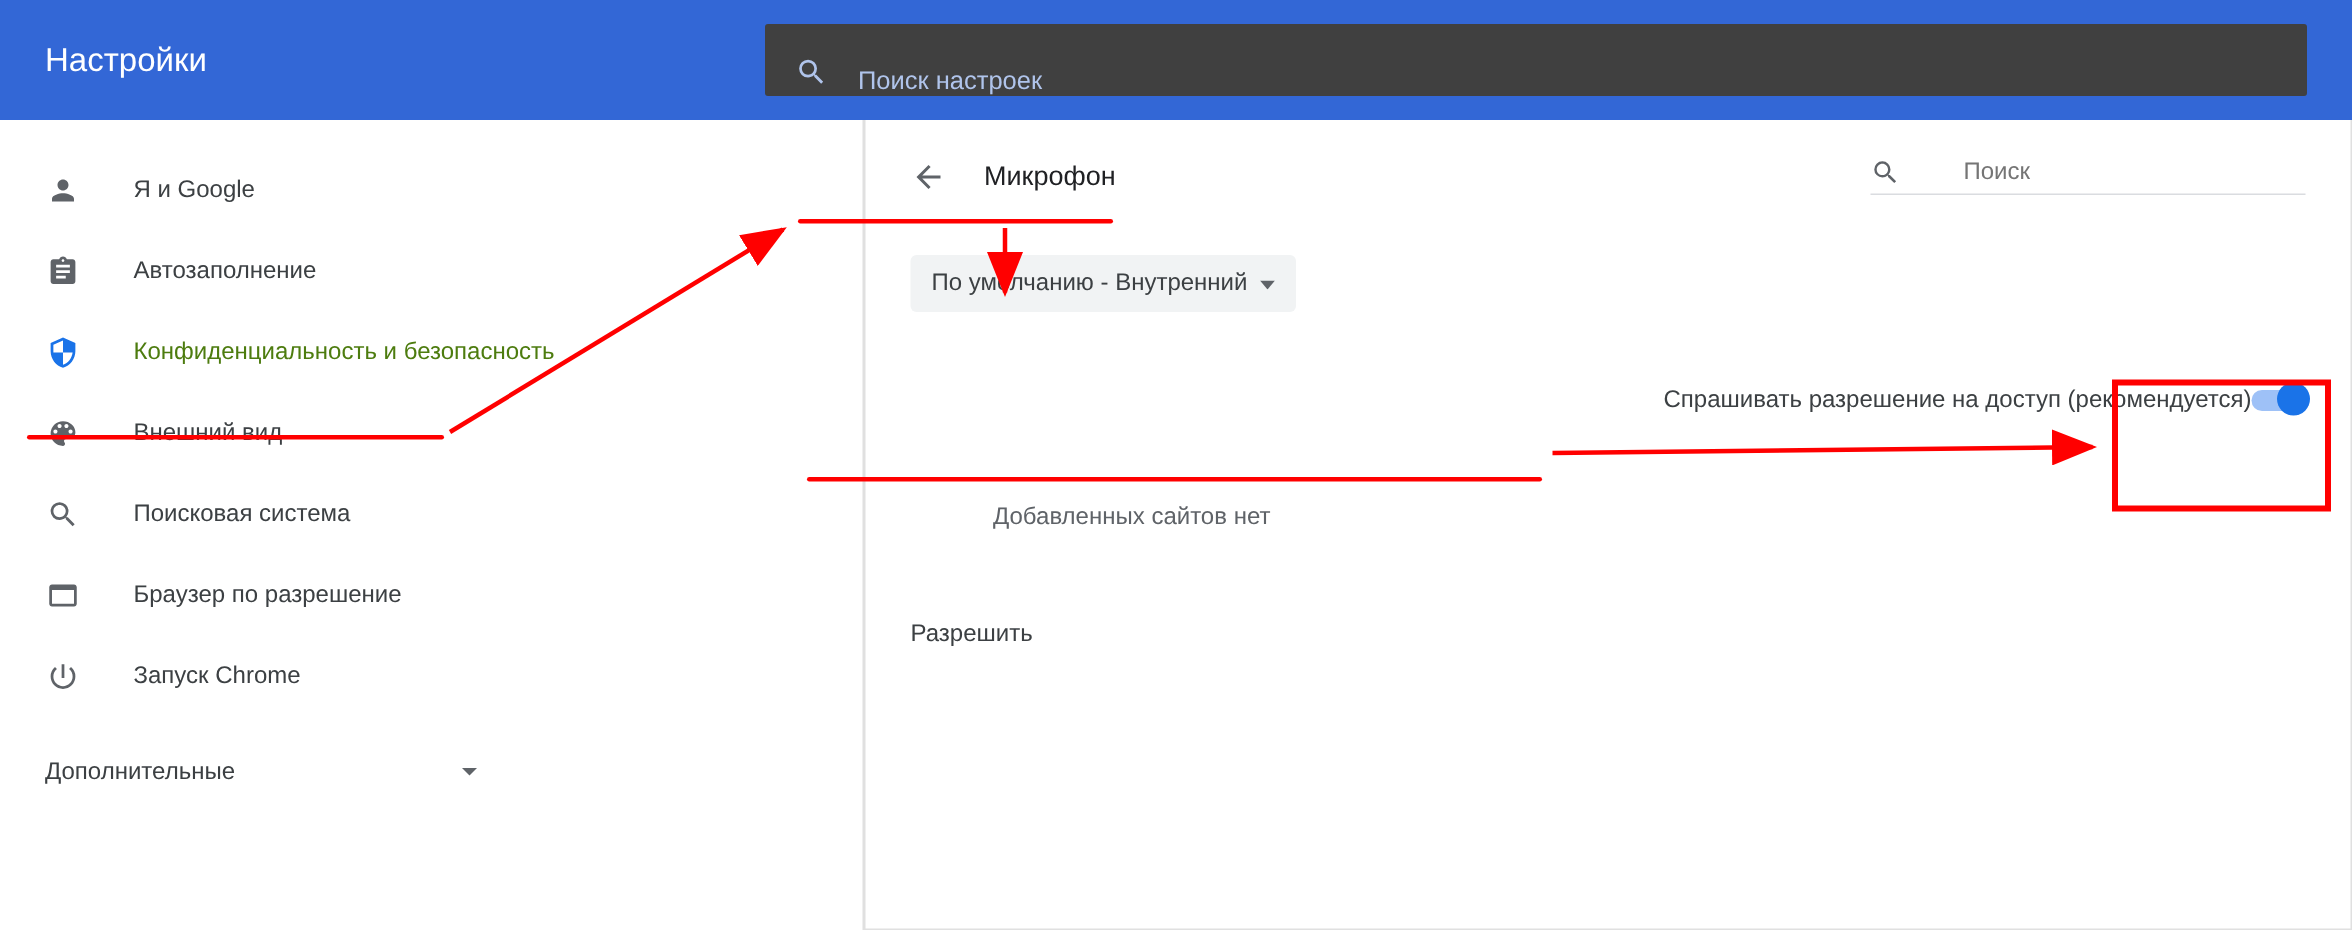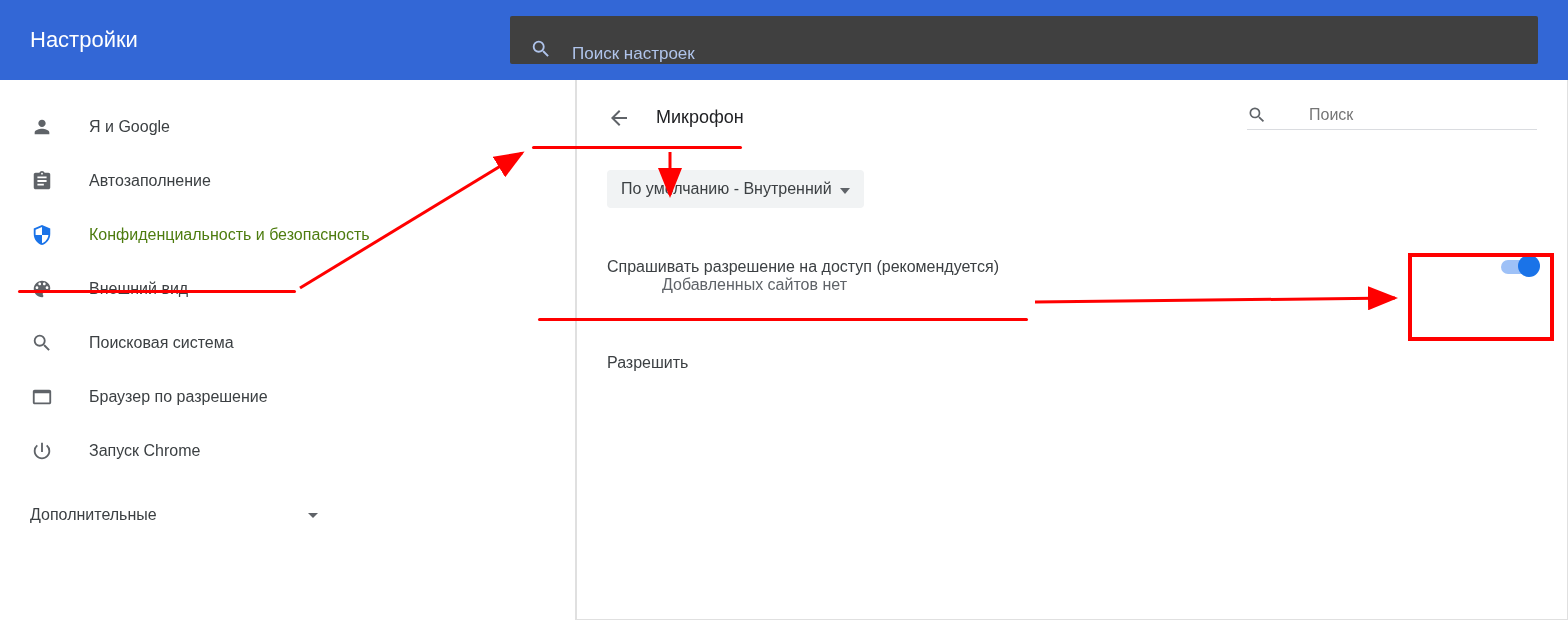--- a/index.html
+++ b/index.html
@@ -136,21 +136,22 @@
       border-radius: 4px;
       font-size: 16px;
       color: #3c4043;
       cursor: pointer;
       margin-bottom: 50px;
     }
     .dropdown .chev { margin-left: 8px; }
     .toggle-row {
       display: flex;
       align-items: center;
-      justify-content: space-between;
+      justify-content: flex-end;
+      margin-bottom: 60px;
     }
     .toggle-label {
       font-size: 16px;
       color: #3c4043;
     }
     .toggle {
       position: relative;
       width: 36px;
       height: 14px;
       background: #9ec1f7;

